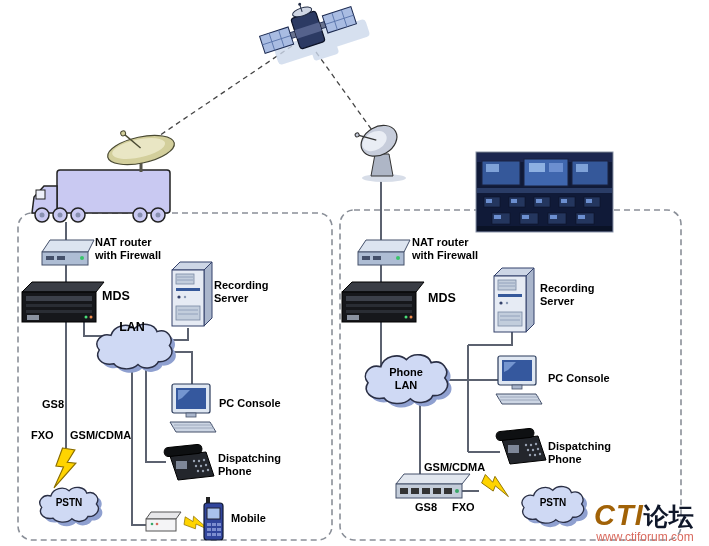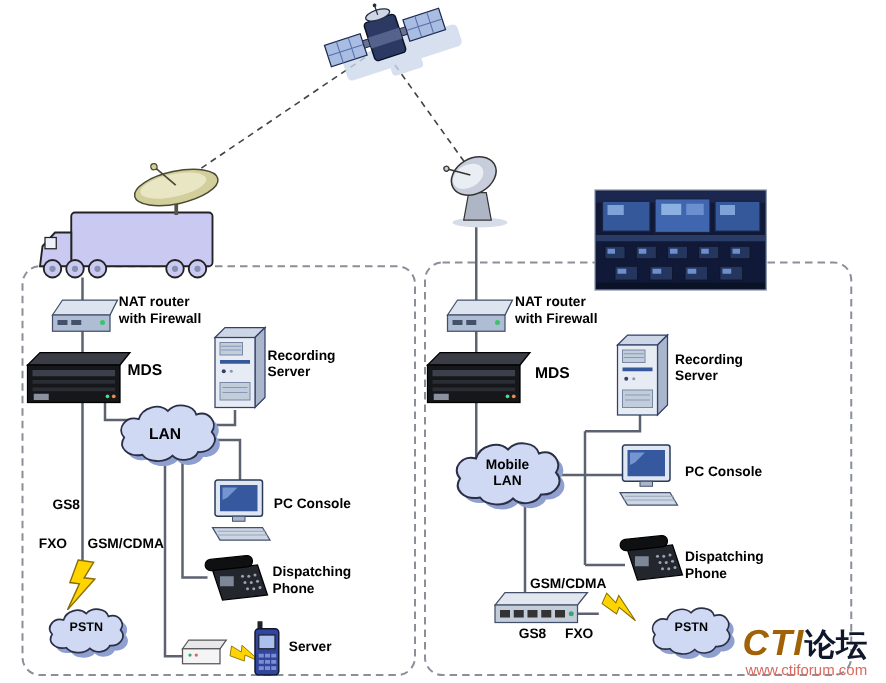--- a/index.html
+++ b/index.html
@@ -261,33 +261,33 @@
   <use href="#cloud" transform="translate(36,484) scale(0.57)" fill="#cfd9f4" stroke="#2a2f45" stroke-width="2.4"></use>
   <use href="#cloud" transform="translate(364,354) scale(0.8)" fill="#8fa0d0"></use>
   <use href="#cloud" transform="translate(360,350) scale(0.8)" fill="#cfd9f4" stroke="#2a2f45" stroke-width="2"></use>
   <use href="#cloud" transform="translate(522,487) scale(0.6)" fill="#8fa0d0"></use>
   <use href="#cloud" transform="translate(518,483) scale(0.6)" fill="#cfd9f4" stroke="#2a2f45" stroke-width="2.2"></use>
 </svg>
 
 <div class="lbl" style="left:95px;top:236px;width:72px">NAT router with Firewall</div>
 <div class="lbl big" style="left:102px;top:289px">MDS</div>
 <div class="lbl" style="left:214px;top:279px;width:70px">Recording Server</div>
-<div class="lbl big" style="left:108px;top:340px;width:48px;text-align:center">LAN</div>
+<div class="lbl big" style="left:108px;top:320px;width:48px;text-align:center">LAN</div>
 <div class="lbl" style="left:219px;top:397px;white-space:nowrap">PC Console</div>
 <div class="lbl" style="left:42px;top:398px">GS8</div>
 <div class="lbl" style="left:31px;top:429px">FXO</div>
 <div class="lbl" style="left:70px;top:429px;white-space:nowrap">GSM/CDMA</div>
 <div class="lbl sm" style="left:49px;top:497px;width:40px;text-align:center">PSTN</div>
 <div class="lbl" style="left:218px;top:452px;width:78px">Dispatching Phone</div>
-<div class="lbl" style="left:231px;top:512px;white-space:nowrap">Server</div>
+<div class="lbl" style="left:231px;top:512px;white-space:nowrap">Mobile</div>
 
 <div class="lbl" style="left:412px;top:236px;width:72px">NAT router with Firewall</div>
 <div class="lbl big" style="left:428px;top:291px">MDS</div>
 <div class="lbl" style="left:540px;top:282px;width:72px">Recording Server</div>
-<div class="lbl" style="left:377px;top:366px;width:58px;text-align:center">Mobile LAN</div>
+<div class="lbl" style="left:377px;top:366px;width:58px;text-align:center">Phone LAN</div>
 <div class="lbl" style="left:548px;top:372px;white-space:nowrap">PC Console</div>
 <div class="lbl" style="left:548px;top:440px;width:80px">Dispatching Phone</div>
 <div class="lbl" style="left:424px;top:461px;white-space:nowrap">GSM/CDMA</div>
 <div class="lbl" style="left:415px;top:501px">GS8</div>
 <div class="lbl" style="left:452px;top:501px">FXO</div>
 <div class="lbl sm" style="left:533px;top:497px;width:40px;text-align:center">PSTN</div>
 
 <div class="watermark">
   <span class="wm-grey">CTI</span><span class="wm-red">论坛</span>
   <div class="wm-url">www.ctiforum.com</div>

